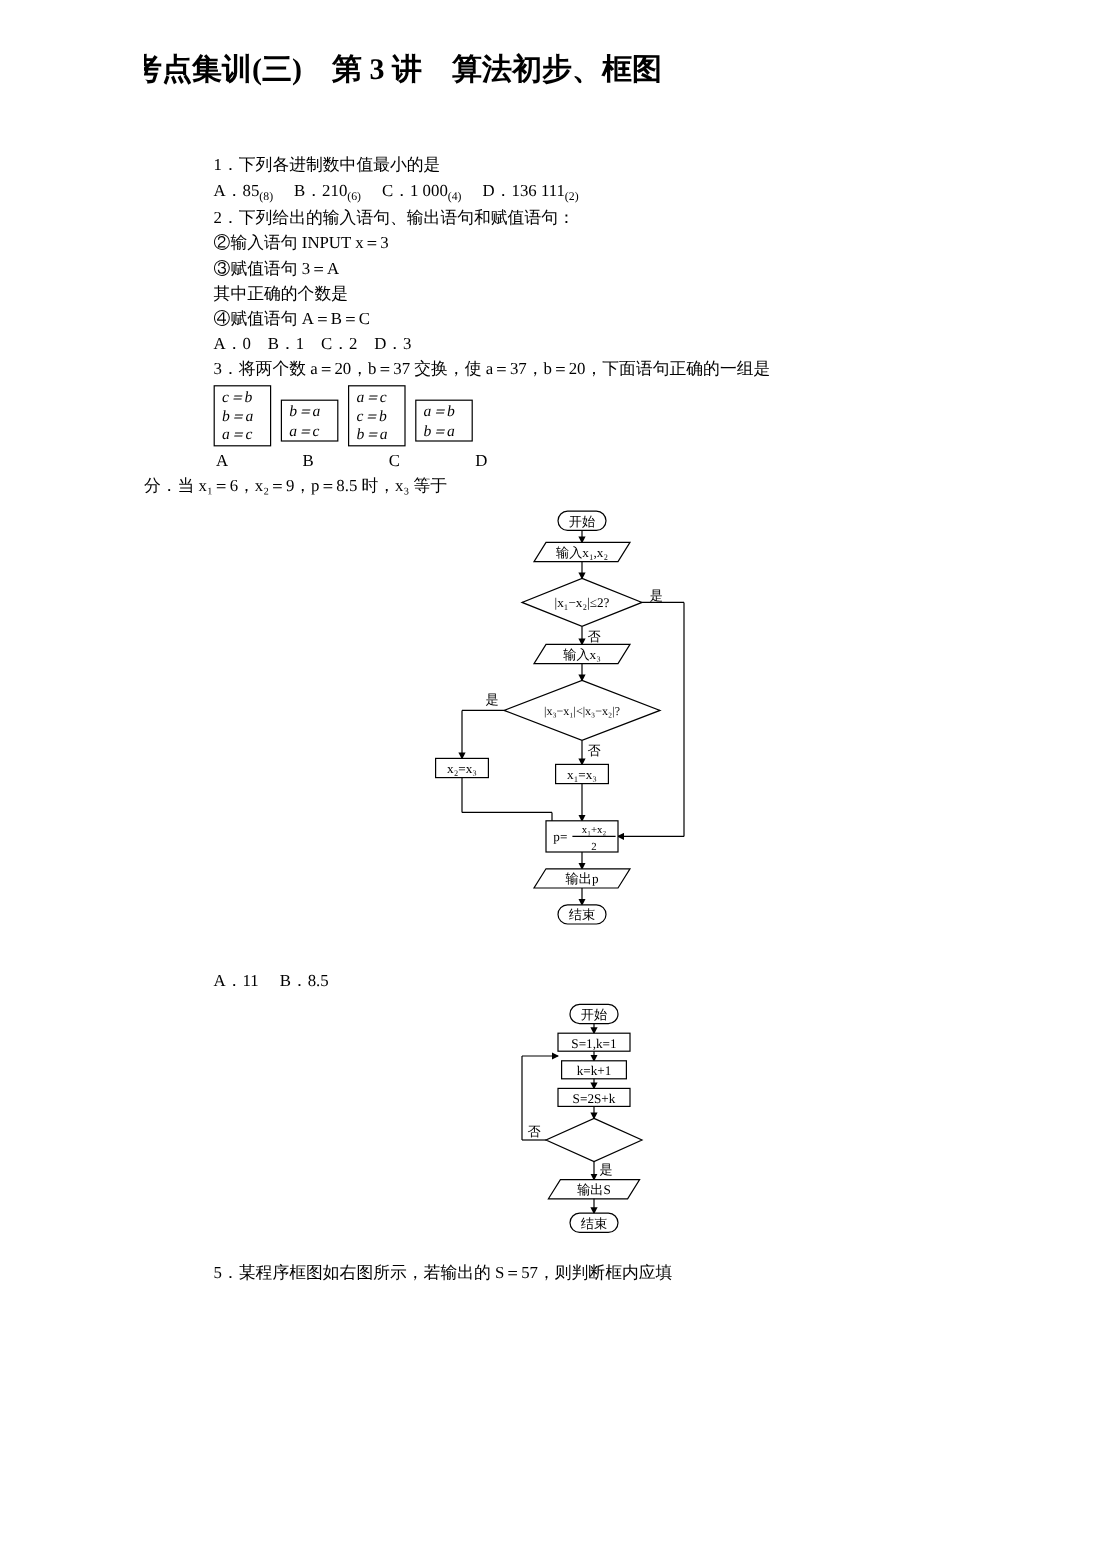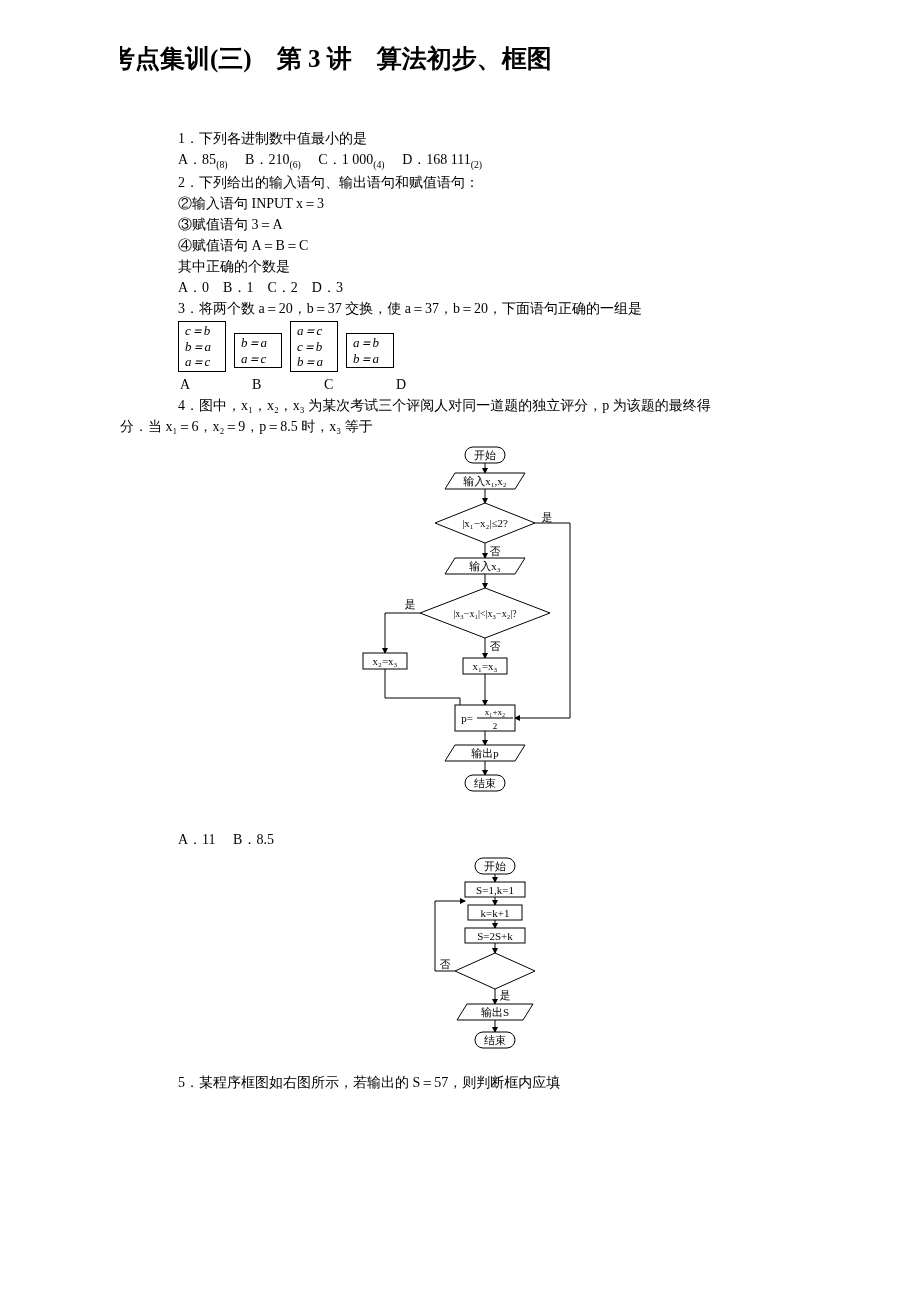--- a/index.html
+++ b/index.html
@@ -68,28 +68,28 @@
 
 <div class="title">考点集训(三)　第 3 讲　算法初步、框图</div>
 
 <div class="content">
 
   <div class="q">1．下列各进制数中值最小的是</div>
   <div class="opts">
     <span>A．85</span><span class="sub">(8)</span>　
     <span>B．210</span><span class="sub">(6)</span>　
     <span>C．1 000</span><span class="sub">(4)</span>　
-    <span>D．168 111</span><span class="sub">(2)</span>
+    <span>D．136 111</span><span class="sub">(2)</span>
   </div>
 
   <div class="q">2．下列给出的输入语句、输出语句和赋值语句：</div>
   <div class="opts">②输入语句 INPUT x＝3</div>
   <div class="opts">③赋值语句 3＝A</div>
+  <div class="opts">其中正确的个数是</div>
   <div class="opts">④赋值语句 A＝B＝C</div>
-  <div class="opts">其中正确的个数是</div>
   <div class="opts">A．0　B．1　C．2　D．3</div>
 
   <div class="q">3．将两个数 a＝20，b＝37 交换，使 a＝37，b＝20，下面语句正确的一组是</div>
   <div class="swap-row">
     <div class="swap-box" style="white-space:pre;">c＝b
 b＝a
 a＝c</div>
     <div class="swap-box" style="white-space:pre;margin-top:12px;height:fit-content;">b＝a
 a＝c</div>
     <div class="swap-box" style="white-space:pre;">a＝c
@@ -98,21 +98,20 @@
     <div class="swap-box" style="white-space:pre;margin-top:12px;height:fit-content;">a＝b
 b＝a</div>
   </div>
   <div class="swap-labels">
     <div>A</div>
     <div style="min-width:46px;">B</div>
     <div style="min-width:46px;">C</div>
     <div>D</div>
   </div>
 
-  <div class="q">4．图中，x₁，x₂，x₃ 为某次考试三个评阅人对同一道题的独立评分，p 为该题的最终得</div>
   <div class="q-noindent" style="margin-left:-30px;">分．当 x₁＝6，x₂＝9，p＝8.5 时，x₃ 等于</div>
 
   <svg class="flow" width="260" height="380" viewBox="0 0 260 380">
     <defs>
       <marker id="ah" markerWidth="6" markerHeight="6" refX="5" refY="3" orient="auto">
           <path d="M0,0 L6,3 L0,6 Z" fill="#000"></path>
         </marker>
     </defs>
     <g font-size="11" font-family="SimSun" text-anchor="middle">
 

